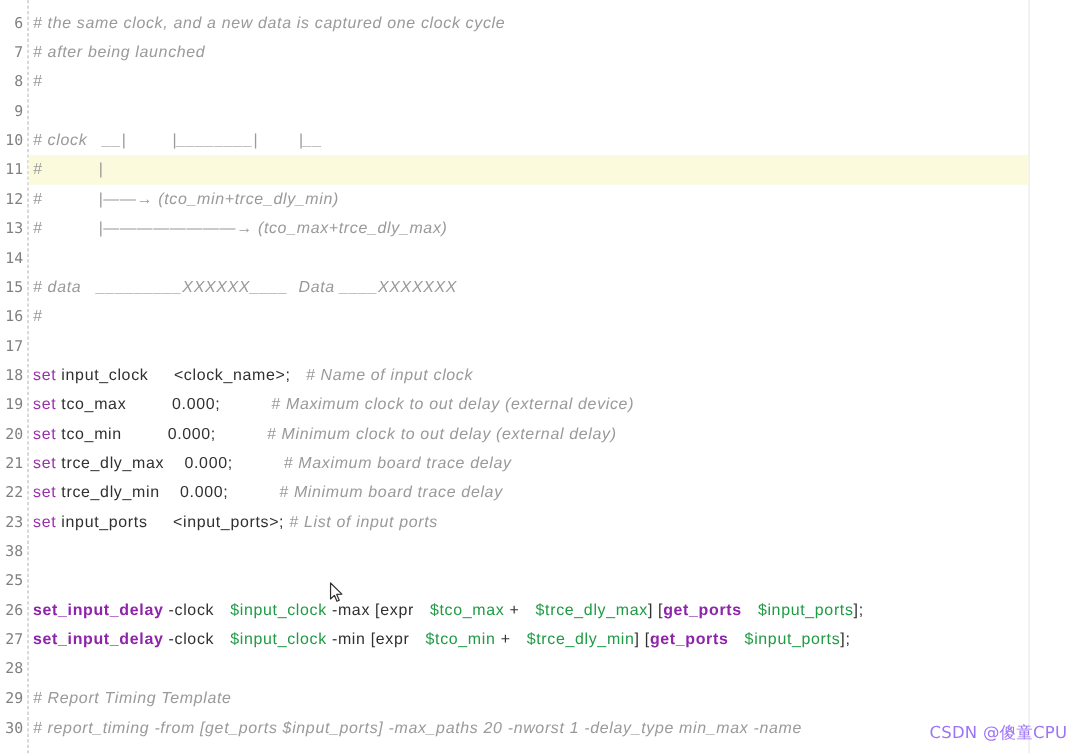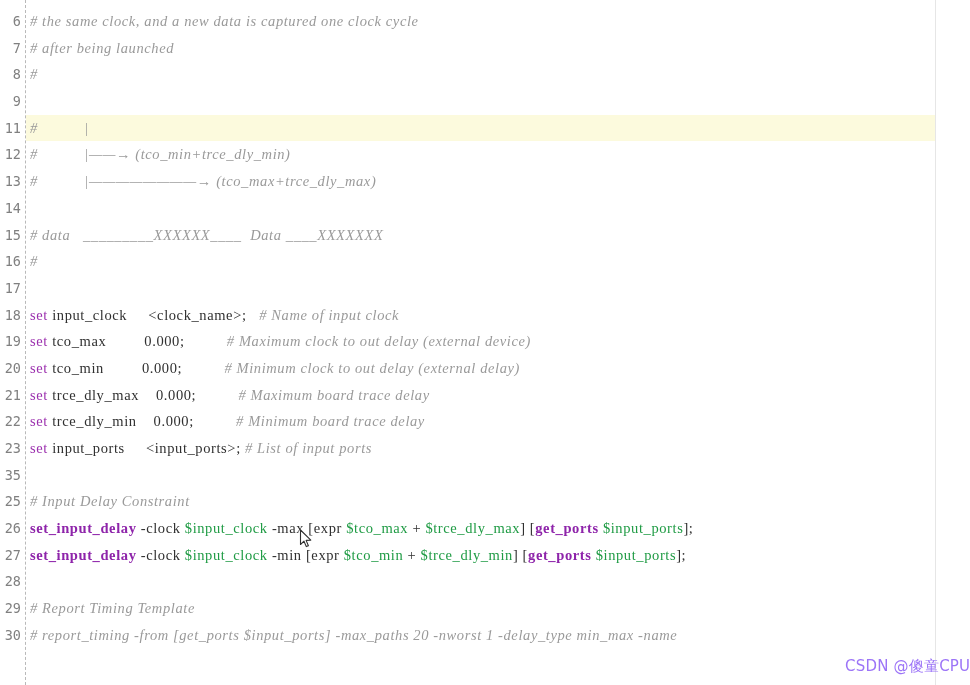--- a/index.html
+++ b/index.html
@@ -77,30 +77,30 @@
     font-size: 13.5px;
     font-family: "DejaVu Sans Mono", "Liberation Mono", monospace;
     z-index: 2;
   }
 
   .content {
     position: absolute;
     left: 30px;
     top: 0;
     z-index: 2;
-    font-family: Liberation Serif, serif;
+    font-family: Liberation Sans, sans-serif;
     letter-spacing: 0.6px;
   }
 
   
   .tk-comment  { color: #9a9a9a; font-style: italic; }
   .tk-plain    { color: #303030; }
   .tk-kw       { color: #9b2fae; }
   .tk-kw-b     { color: #8e24aa; font-weight: bold; }
-  .tk-var      { color: #1f9b44; }
+  .tk-var      { color: #1f9b44; margin-left: 10px; }
 
   
   .watermark {
     position: absolute;
     left: 845px;
     top: 657px;
     font-family: "DejaVu Sans", "Liberation Sans", sans-serif;
     font-size: 15px;
     color: #8b5cf6;
     opacity: 0.85;
@@ -126,35 +126,36 @@
 <div id="editor">
 
   <div class="gutter-sep"></div>
   <div class="margin-ruler"></div>
 
   <div class="code-area">
       <div class="line"><span class="lineno">6</span><span class="content"><span class="tk-comment"># the same clock, and a new data is captured one clock cycle</span></span></div>
       <div class="line"><span class="lineno">7</span><span class="content"><span class="tk-comment"># after being launched</span></span></div>
       <div class="line"><span class="lineno">8</span><span class="content"><span class="tk-comment">#</span></span></div>
       <div class="line"><span class="lineno">9</span></div>
+      <div class="line"><span class="lineno">10</span><span class="content"><span class="tk-comment"># clock   __|         |________|        |__</span></span></div>
       <div class="line highlight"><span class="lineno">11</span><span class="content"><span class="tk-comment">#           |</span></span></div>
       <div class="line"><span class="lineno">12</span><span class="content"><span class="tk-comment">#           |——→ (tco_min+trce_dly_min)</span></span></div>
       <div class="line"><span class="lineno">13</span><span class="content"><span class="tk-comment">#           |————————→ (tco_max+trce_dly_max)</span></span></div>
       <div class="line"><span class="lineno">14</span></div>
       <div class="line"><span class="lineno">15</span><span class="content"><span class="tk-comment"># data   _________XXXXXX____  Data ____XXXXXXX</span></span></div>
       <div class="line"><span class="lineno">16</span><span class="content"><span class="tk-comment">#</span></span></div>
       <div class="line"><span class="lineno">17</span><span class="content"></span></div>
       <div class="line"><span class="lineno">18</span><span class="content"><span class="tk-kw">set</span><span class="tk-plain"> input_clock     &lt;clock_name&gt;;   </span><span class="tk-comment"># Name of input clock</span></span></div>
       <div class="line"><span class="lineno">19</span><span class="content"><span class="tk-kw">set</span><span class="tk-plain"> tco_max         0.000;          </span><span class="tk-comment"># Maximum clock to out delay (external device)</span></span></div>
       <div class="line"><span class="lineno">20</span><span class="content"><span class="tk-kw">set</span><span class="tk-plain"> tco_min         0.000;          </span><span class="tk-comment"># Minimum clock to out delay (external delay)</span></span></div>
       <div class="line"><span class="lineno">21</span><span class="content"><span class="tk-kw">set</span><span class="tk-plain"> trce_dly_max    0.000;          </span><span class="tk-comment"># Maximum board trace delay</span></span></div>
       <div class="line"><span class="lineno">22</span><span class="content"><span class="tk-kw">set</span><span class="tk-plain"> trce_dly_min    0.000;          </span><span class="tk-comment"># Minimum board trace delay</span></span></div>
       <div class="line"><span class="lineno">23</span><span class="content"><span class="tk-kw">set</span><span class="tk-plain"> input_ports     &lt;input_ports&gt;; </span><span class="tk-comment"># List of input ports</span></span></div>
-      <div class="line"><span class="lineno">35</span><span class="content"></span></div>
-      <div class="line"><span class="lineno">25</span><span class="content"><span class="tk-comment"># Input Delay Constraint</span></span></div>
+      <div class="line"><span class="lineno">38</span><span class="content"></span></div>
+      <div class="line"><span class="lineno">25</span></div>
       <div class="line"><span class="lineno">26</span><span class="content"><span class="tk-kw-b">set_input_delay</span><span class="tk-plain"> -clock </span><span class="tk-var">$input_clock</span><span class="tk-plain"> -max [expr </span><span class="tk-var">$tco_max</span><span class="tk-plain"> + </span><span class="tk-var">$trce_dly_max</span><span class="tk-plain">] [</span><span class="tk-kw-b">get_ports</span><span class="tk-plain"> </span><span class="tk-var">$input_ports</span><span class="tk-plain">];</span></span></div>
       <div class="line"><span class="lineno">27</span><span class="content"><span class="tk-kw-b">set_input_delay</span><span class="tk-plain"> -clock </span><span class="tk-var">$input_clock</span><span class="tk-plain"> -min [expr </span><span class="tk-var">$tco_min</span><span class="tk-plain"> + </span><span class="tk-var">$trce_dly_min</span><span class="tk-plain">] [</span><span class="tk-kw-b">get_ports</span><span class="tk-plain"> </span><span class="tk-var">$input_ports</span><span class="tk-plain">];</span></span></div>
       <div class="line"><span class="lineno">28</span><span class="content"></span></div>
       <div class="line"><span class="lineno">29</span><span class="content"><span class="tk-comment"># Report Timing Template</span></span></div>
       <div class="line"><span class="lineno">30</span><span class="content"><span class="tk-comment"># report_timing -from [get_ports $input_ports] -max_paths 20 -nworst 1 -delay_type min_max -name</span></span></div>
     </div>
 
   <div class="watermark">CSDN @傻童CPU</div>
 
   <div class="cursor" style="left: 299px; top: 529px;">

